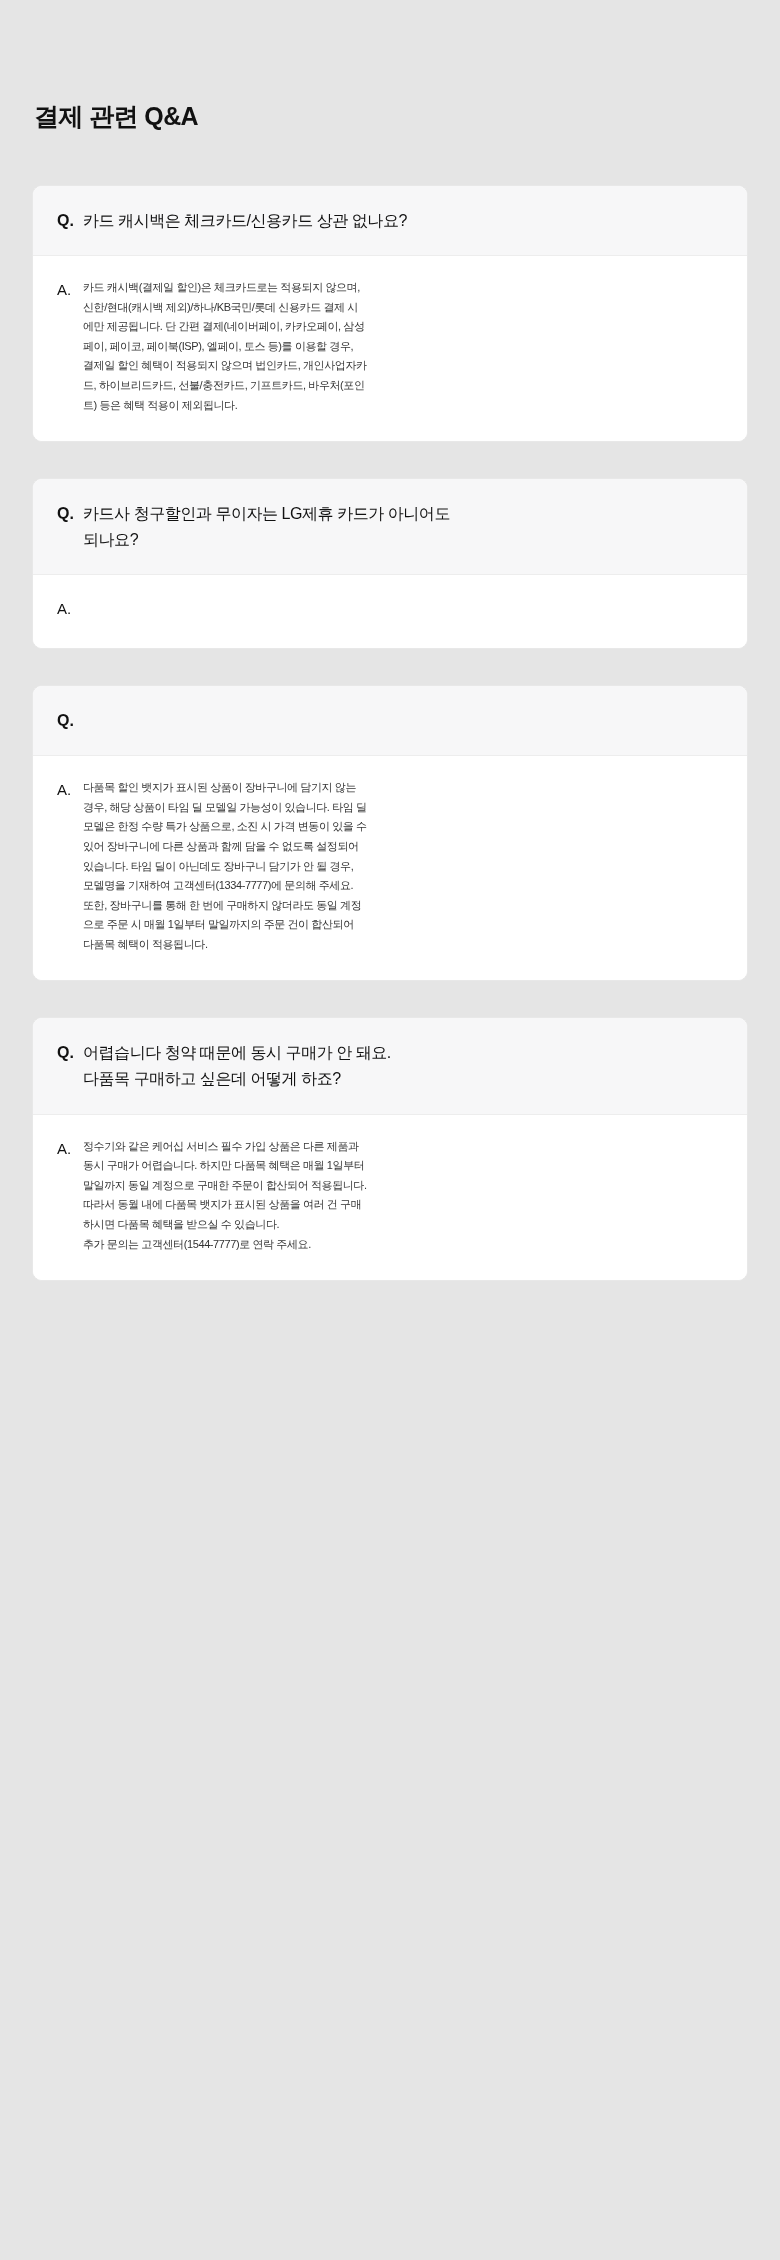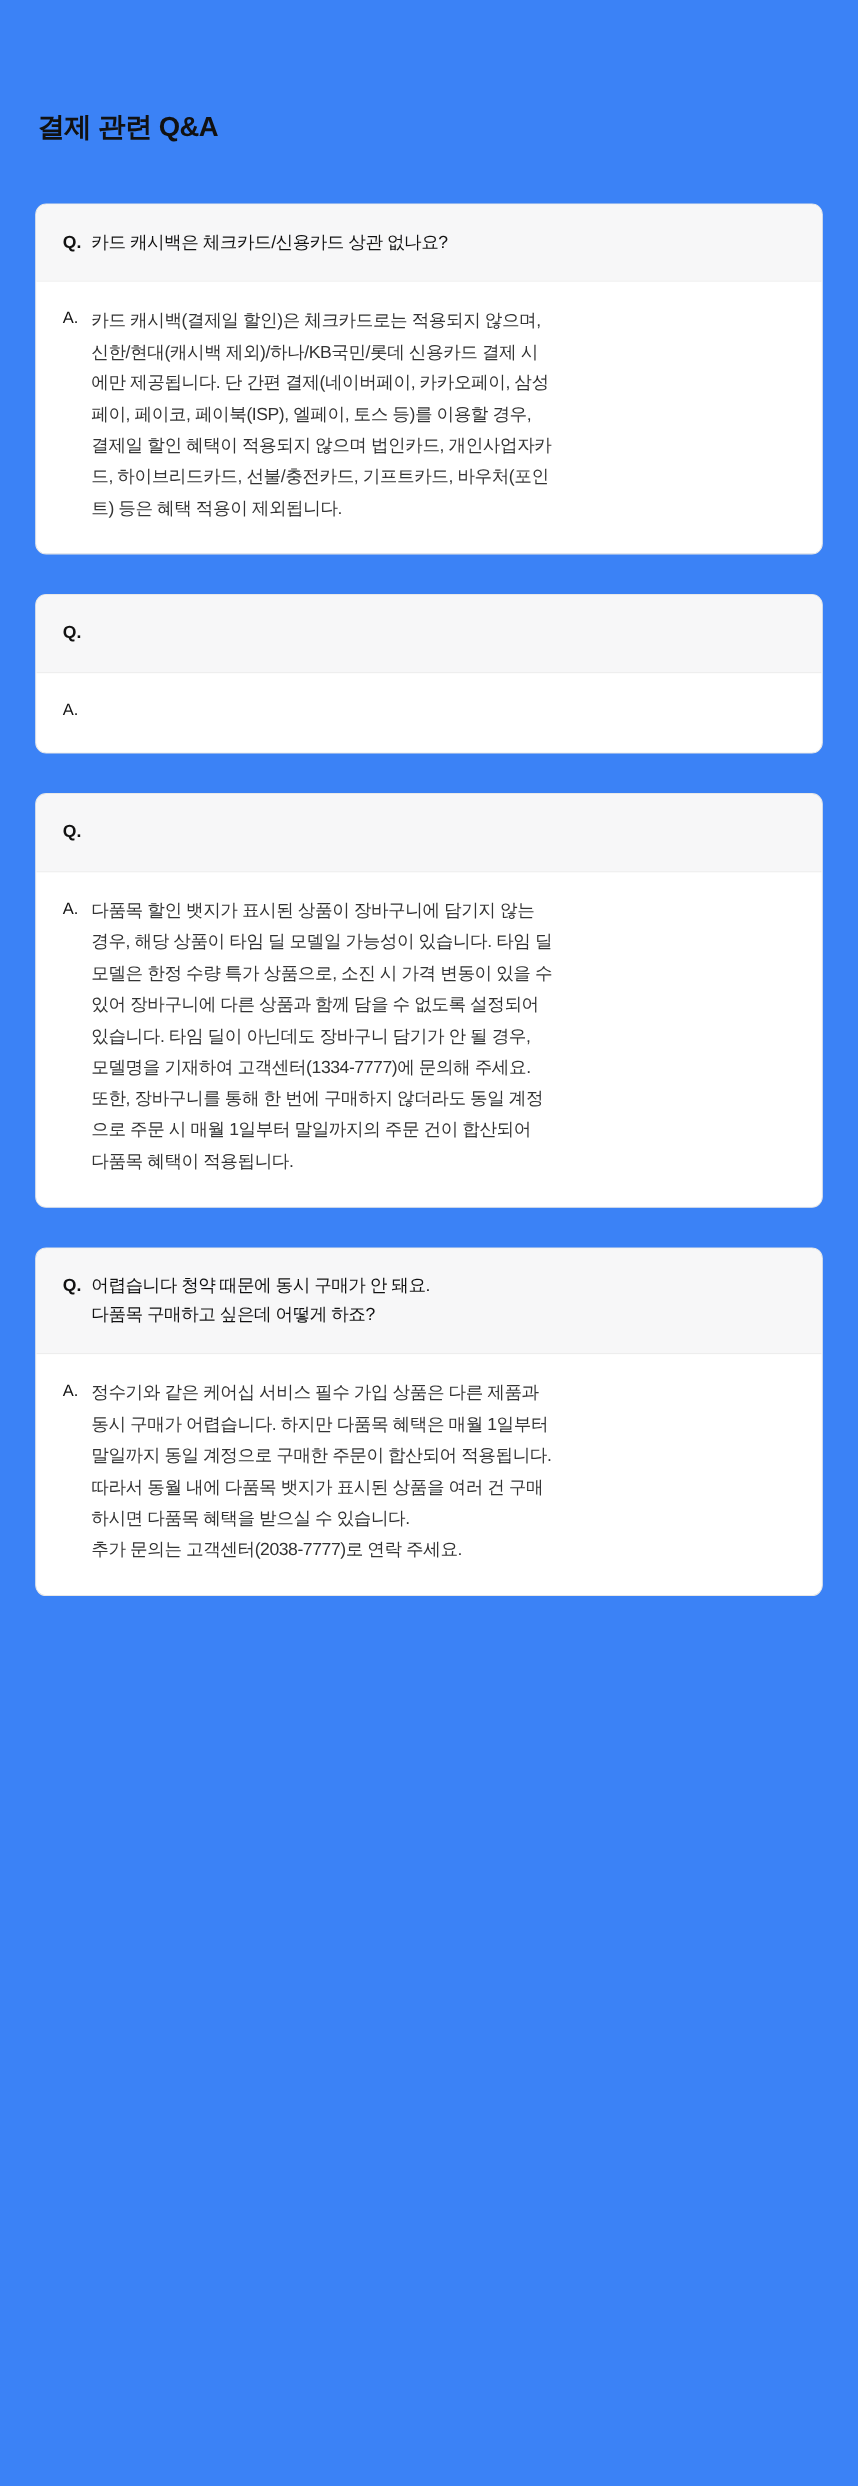--- a/index.html
+++ b/index.html
@@ -12,21 +12,21 @@
     min-height: 2260px;
     font-family: "Liberation Sans", sans-serif;
     color: #1a1a1a;
     -webkit-font-smoothing: antialiased;
   }
   .page {
     width: 780px;
     min-height: 2260px;
     box-sizing: border-box;
     padding: 0 32px;
-    background: #3b82f6;
+    background: #e5e5e5;
   }
   .page-title {
     font-size: 25px;
     font-weight: 700;
     letter-spacing: -0.6px;
     color: #111111;
     padding-top: 100px;
     padding-bottom: 0;
     margin: 0 0 0 2px;
     line-height: 1.3;
@@ -70,21 +70,21 @@
   }
   .q-text {
     font-size: 16px;
     font-weight: 400;
     line-height: 1.6;
     letter-spacing: -0.45px;
     color: #111111;
     white-space: pre-line;
   }
   .a-text {
-    font-size: 16px;
+    font-size: 11px;
     font-weight: 400;
     line-height: 1.78;
     letter-spacing: -0.4px;
     color: #333333;
     white-space: pre-line;
   }
 </style>
 </head>
 <body>
 
@@ -107,20 +107,22 @@
 페이, 페이코, 페이북(ISP), 엘페이, 토스 등)를 이용할 경우,
 결제일 할인 혜택이 적용되지 않으며 법인카드, 개인사업자카
 드, 하이브리드카드, 선불/충전카드, 기프트카드, 바우처(포인
 트) 등은 혜택 적용이 제외됩니다.</span>
       </div>
     </div>
 
     <div class="qa-card">
       <div class="qa-question">
         <span class="marker">Q.</span>
+        <span class="q-text">카드사 청구할인과 무이자는 LG제휴 카드가 아니어도
+되나요?</span>
       </div>
       <div class="qa-answer">
         <span class="marker">A.</span>
       </div>
     </div>
 
     <div class="qa-card">
       <div class="qa-question">
         <span class="marker">Q.</span>
       </div>
@@ -144,18 +146,18 @@
         <span class="q-text">어렵습니다 청약 때문에 동시 구매가 안 돼요.
 다품목 구매하고 싶은데 어떻게 하죠?</span>
       </div>
       <div class="qa-answer">
         <span class="marker">A.</span>
         <span class="a-text">정수기와 같은 케어십 서비스 필수 가입 상품은 다른 제품과
 동시 구매가 어렵습니다. 하지만 다품목 혜택은 매월 1일부터
 말일까지 동일 계정으로 구매한 주문이 합산되어 적용됩니다.
 따라서 동월 내에 다품목 뱃지가 표시된 상품을 여러 건 구매
 하시면 다품목 혜택을 받으실 수 있습니다.
-추가 문의는 고객센터(2038-7777)로 연락 주세요.</span>
+추가 문의는 고객센터(1544-7777)로 연락 주세요.</span>
       </div>
     </div>
 
   </div>
 </div>
 
 </body></html>

